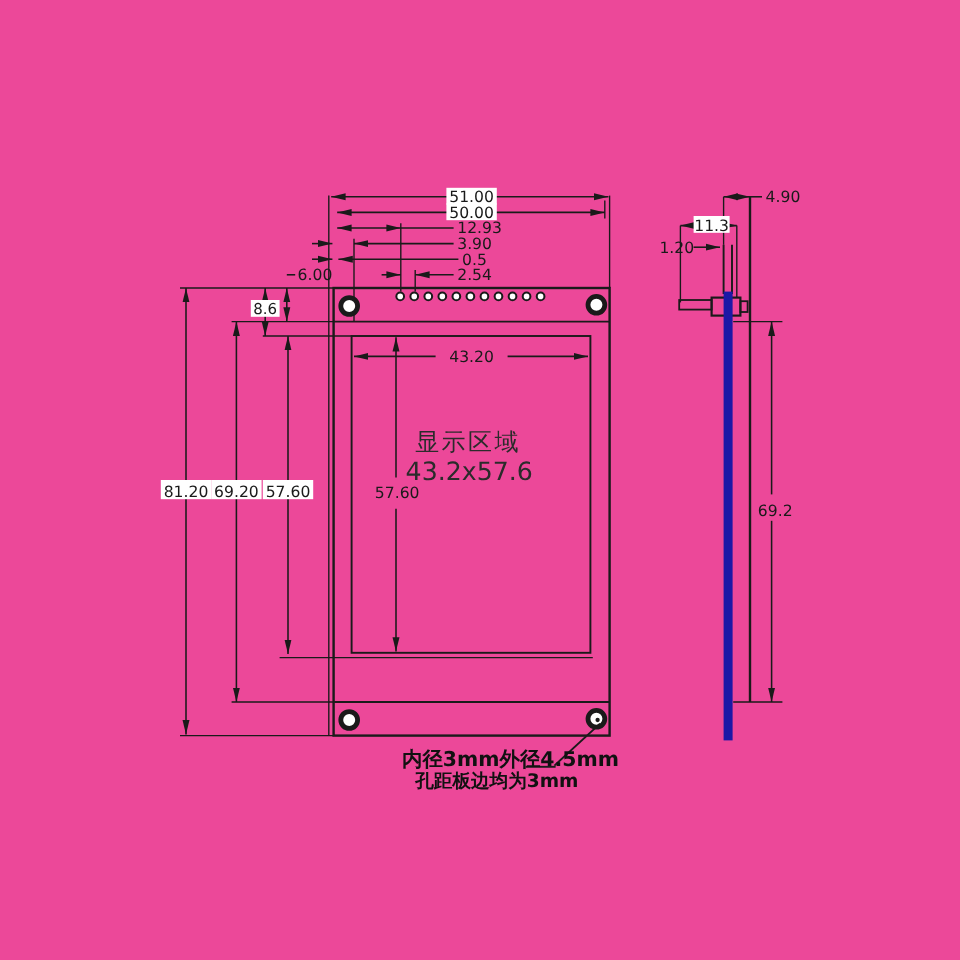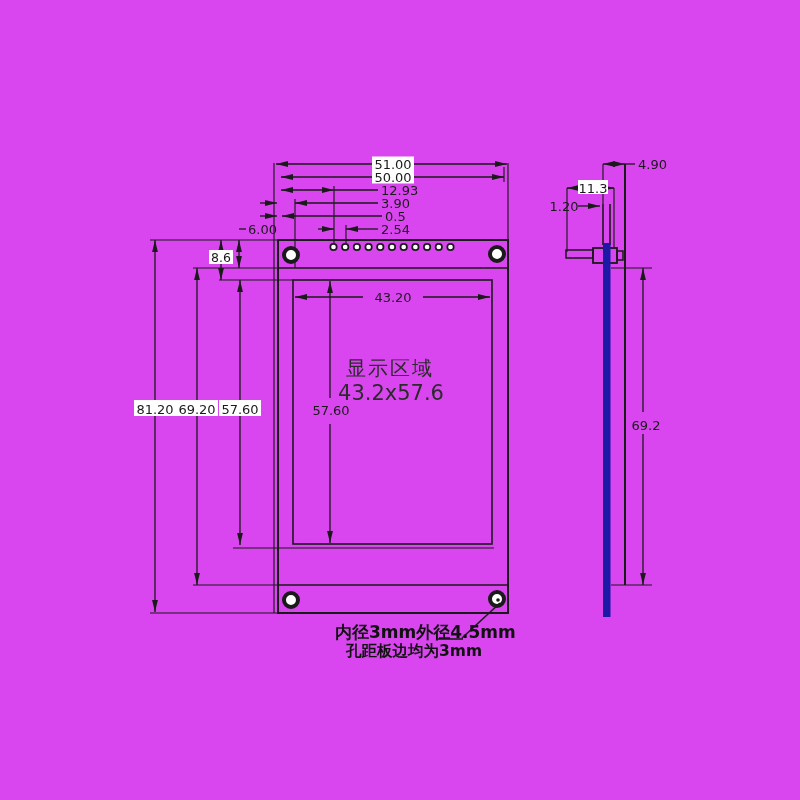--- a/index.html
+++ b/index.html
@@ -1,16 +1,16 @@
 <!DOCTYPE html>
 <html><head>
 <meta charset="utf-8">
 <style>
   html,body{margin:0;padding:0;background:#fff;}
-  .stage{position:relative;width:800px;height:800px;background:#d946ef;overflow:hidden;
+  .stage{position:relative;width:800px;height:800px;background:#ec4899;overflow:hidden;
          font-family:"DejaVu Sans", sans-serif;}
   svg{position:absolute;left:0;top:0;}
   svg text{font-family:"DejaVu Sans", sans-serif;fill:#1a1a1a;}
   .dim{font-size:13px;}
   .dim-sm{font-size:12.5px;}
   .big1{font-size:20px;fill:#2b2b2b;letter-spacing:2px;}
   .big2{font-size:21px;fill:#2b2b2b;}
   .callout1{font-size:17px;font-weight:600;fill:#111;}
   .callout2{font-size:15.5px;font-weight:600;fill:#111;}
   .oline{stroke:#1a1a1a;fill:none;}

